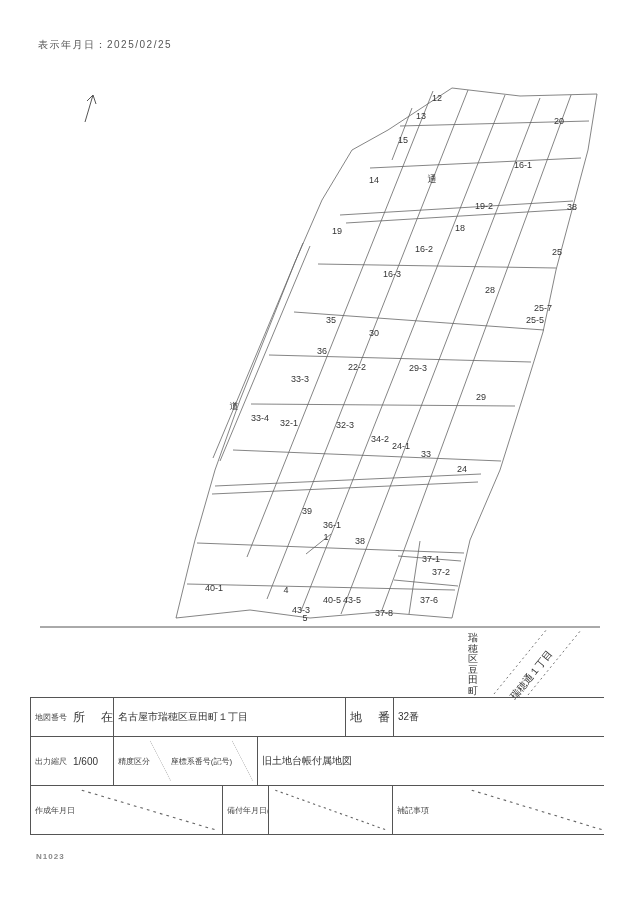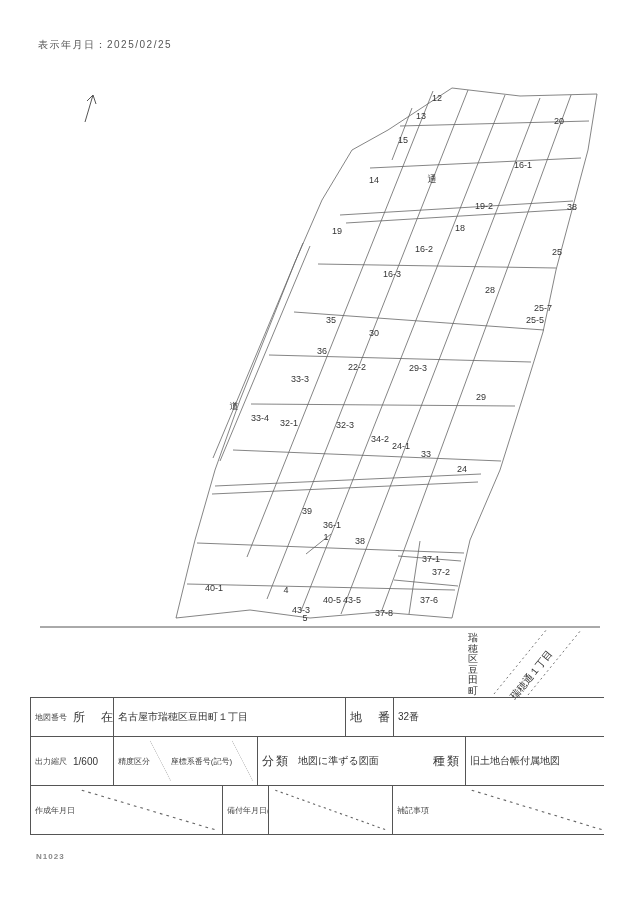--- a/index.html
+++ b/index.html
@@ -169,25 +169,20 @@
           <span>座標系</span>
           <span>番号</span>
           <span>(記号)</span>
         </div>
         <div class="slashbox">
           <svg viewBox="0 0 100 40" preserveAspectRatio="none">
               <line x1="2" y1="2" x2="98" y2="38" stroke="#666" stroke-width="1" stroke-dasharray="2 3"></line>
             </svg>
         </div>
       </div>
-      <div class="cell bl" style="width:208px;">
-        <span class="lbl">分類</span>
-        <span class="val gap8">地図に準ずる図面</span>
-        <span class="lbl pushright">種類</span>
-      </div>
       <div class="cell bl" style="width:144px;">
         <span class="val">旧土地台帳付属地図</span>
       </div>
     </div>
 
     <div class="trow r3">
       <div class="cell" style="width:191px;">
         <div class="stk">
           <span>作成</span>
           <span>年月日</span>

